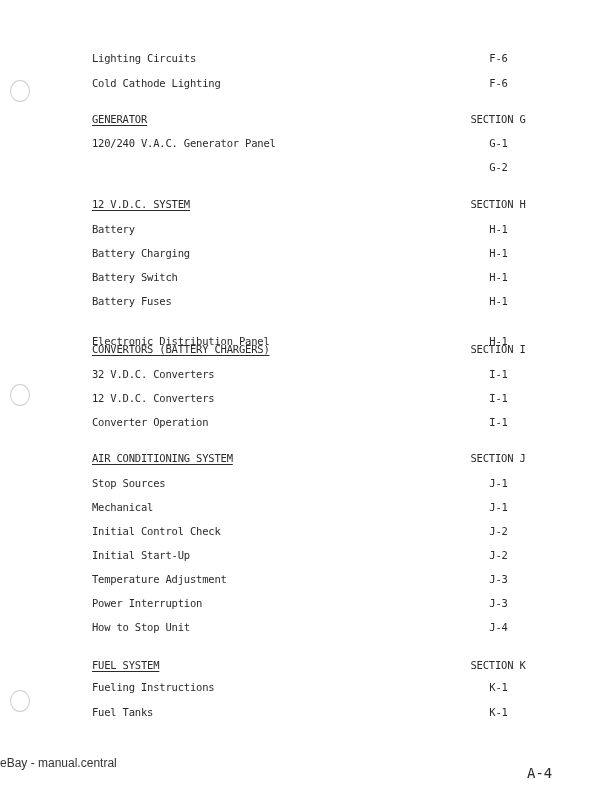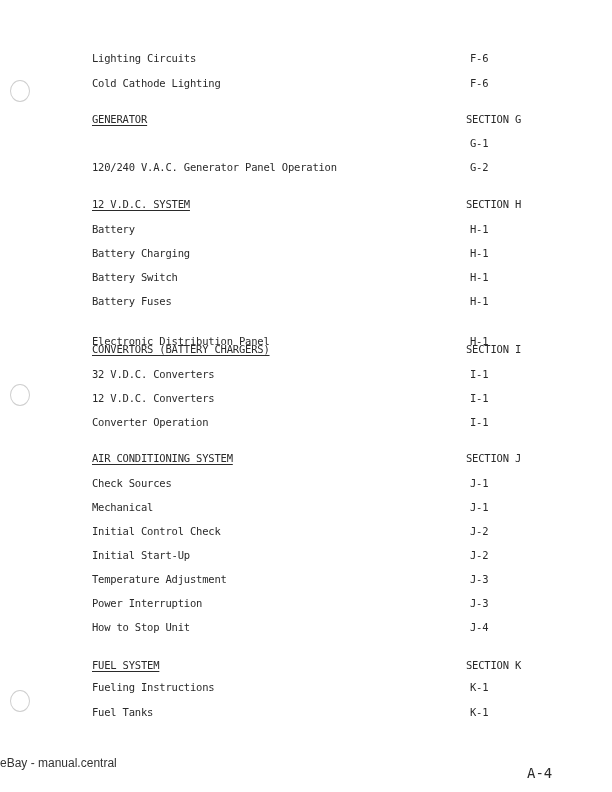--- a/index.html
+++ b/index.html
@@ -1,20 +1,20 @@
 <!DOCTYPE html>
 <html><head>
 <meta charset="utf-8">
 <style>
   html, body { margin: 0; padding: 0; background: #ffffff; }
   body { width: 612px; height: 792px; position: relative; overflow: hidden;
          font-family: "DejaVu Sans Mono", "Liberation Mono", monospace; color: #2a2a2a; }
   .row { position: absolute; left: 0; width: 579px; height: 16px; font-size: 10.5px; letter-spacing: -0.2px; }
   .row .title { position: absolute; left: 92px; white-space: nowrap; }
-  .row .page { position: absolute; left: 470px; width: 57px; text-align: left; white-space: nowrap; }
+  .row .page { position: absolute; left: 470px; width: 57px; text-align: center; white-space: nowrap; }
   .row.section .title { text-decoration: underline; text-underline-offset: 2px; text-decoration-thickness: 1px; }
   .row.section .page { left: 466px; width: 64px; }
   .hole { position: absolute; left: 10px; width: 18px; height: 20px; border: 1px solid #cfcfcf; border-radius: 50%; }
   .watermark { position: absolute; top: 756px; left: 0; width: 612px; text-align: left;
                font-family: "Liberation Sans", sans-serif; font-size: 12px; color: #333; }
   .pagenum { position: absolute; top: 765px; left: 527px; font-size: 14px; color: #2a2a2a; }
 </style>
 </head>
 <body>
 
@@ -29,24 +29,24 @@
     </div>
     <div class="row" style="top: 77px;">
       <span class="title">Cold Cathode Lighting</span>
       <span class="page">F-6</span>
     </div>
     <div class="row section" style="top: 113px;">
       <span class="title">GENERATOR</span>
       <span class="page">SECTION G</span>
     </div>
     <div class="row" style="top: 137px;">
+      <span class="title">120/240 V.A.C. Generator Panel</span>
       <span class="page">G-1</span>
     </div>
     <div class="row" style="top: 161px;">
-      <span class="title">120/240 V.A.C. Generator Panel Operation</span>
       <span class="page">G-2</span>
     </div>
     <div class="row section" style="top: 198px;">
       <span class="title">12 V.D.C. SYSTEM</span>
       <span class="page">SECTION H</span>
     </div>
     <div class="row" style="top: 223px;">
       <span class="title">Battery</span>
       <span class="page">H-1</span>
     </div>
@@ -80,21 +80,21 @@
     </div>
     <div class="row" style="top: 416px;">
       <span class="title">Converter Operation</span>
       <span class="page">I-1</span>
     </div>
     <div class="row section" style="top: 452px;">
       <span class="title">AIR CONDITIONING SYSTEM</span>
       <span class="page">SECTION J</span>
     </div>
     <div class="row" style="top: 477px;">
-      <span class="title">Check Sources</span>
+      <span class="title">Stop Sources</span>
       <span class="page">J-1</span>
     </div>
     <div class="row" style="top: 501px;">
       <span class="title">Mechanical</span>
       <span class="page">J-1</span>
     </div>
     <div class="row" style="top: 525px;">
       <span class="title">Initial Control Check</span>
       <span class="page">J-2</span>
     </div>

